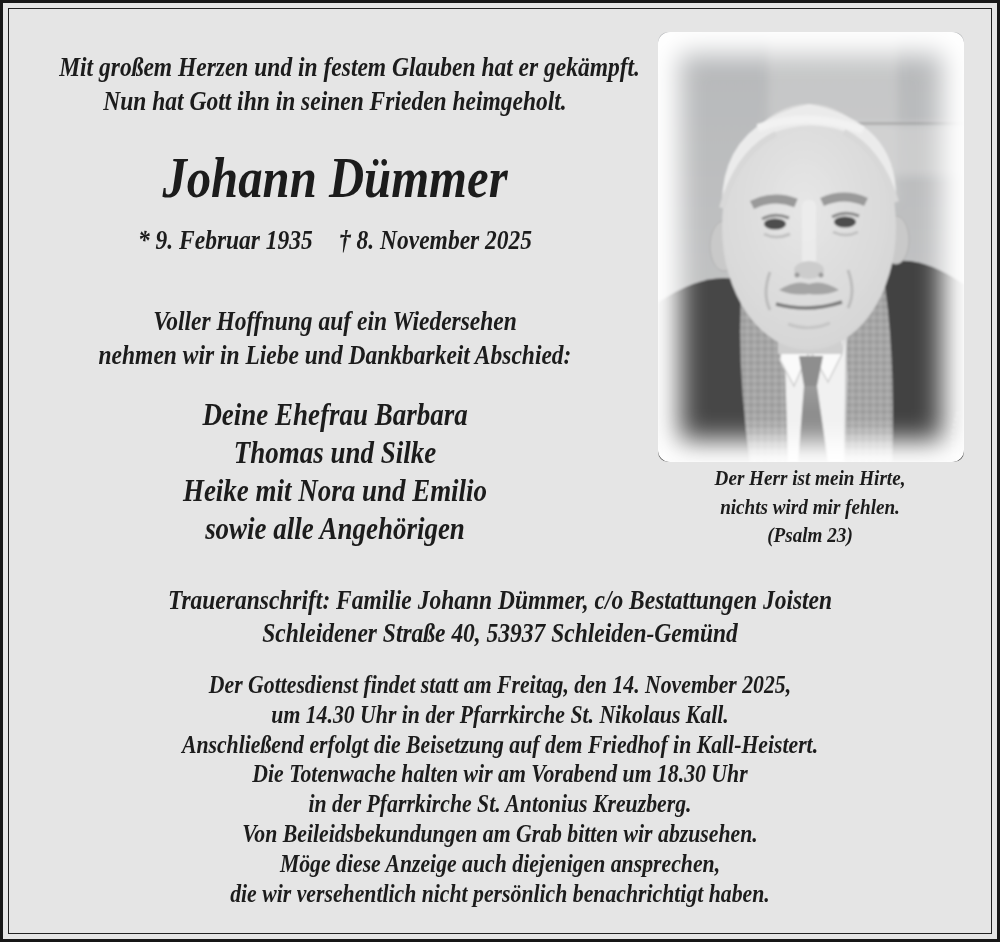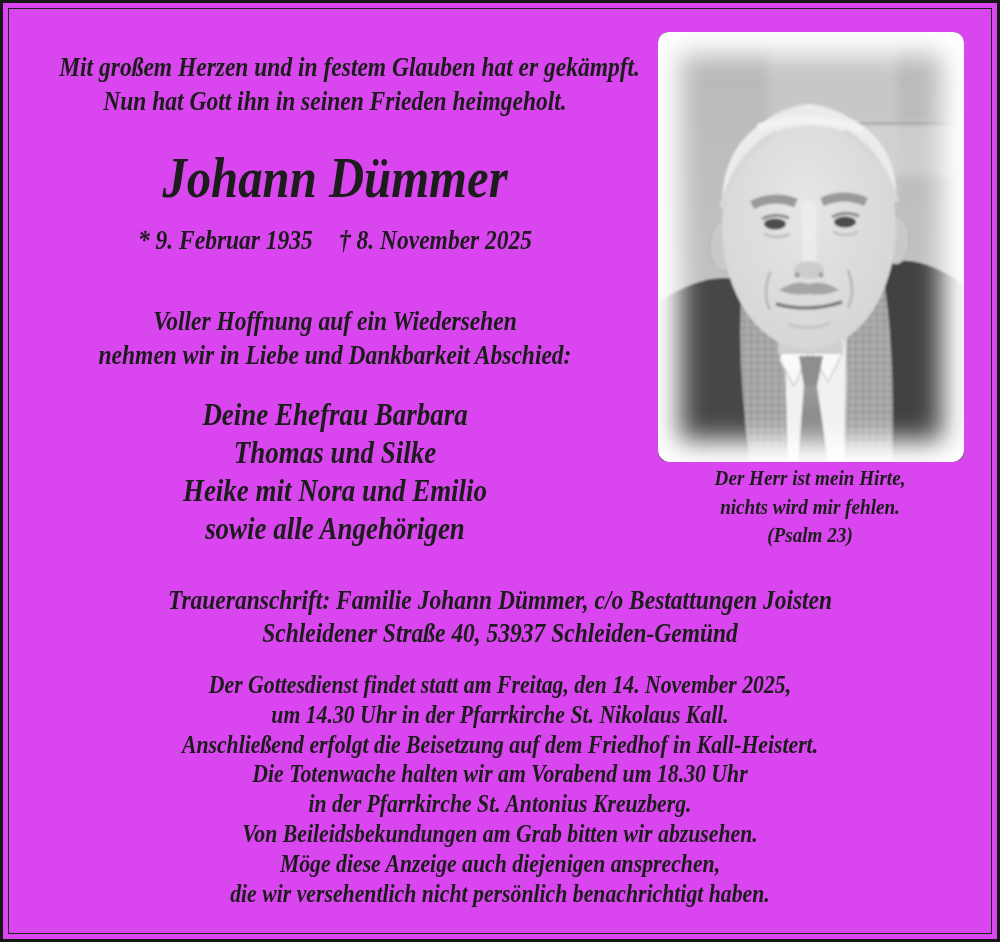--- a/index.html
+++ b/index.html
@@ -1,19 +1,19 @@
 <!DOCTYPE html>
 <html><head>
 <meta charset="utf-8">
 <style>
   html,body { margin:0; padding:0; background:#ffffff; }
   .page {
     position:relative;
     width:1000px; height:942px;
-    background:#d946ef;
+    background:#e5e5e5;
     font-family:"Liberation Serif","DejaVu Serif",serif;
     font-style:italic;
     color:#1c1c1c;
     overflow:hidden;
   }
   .outer-frame {
     position:absolute; inset:0;
     border:3px solid #171717;
     box-sizing:border-box;
     pointer-events:none;

